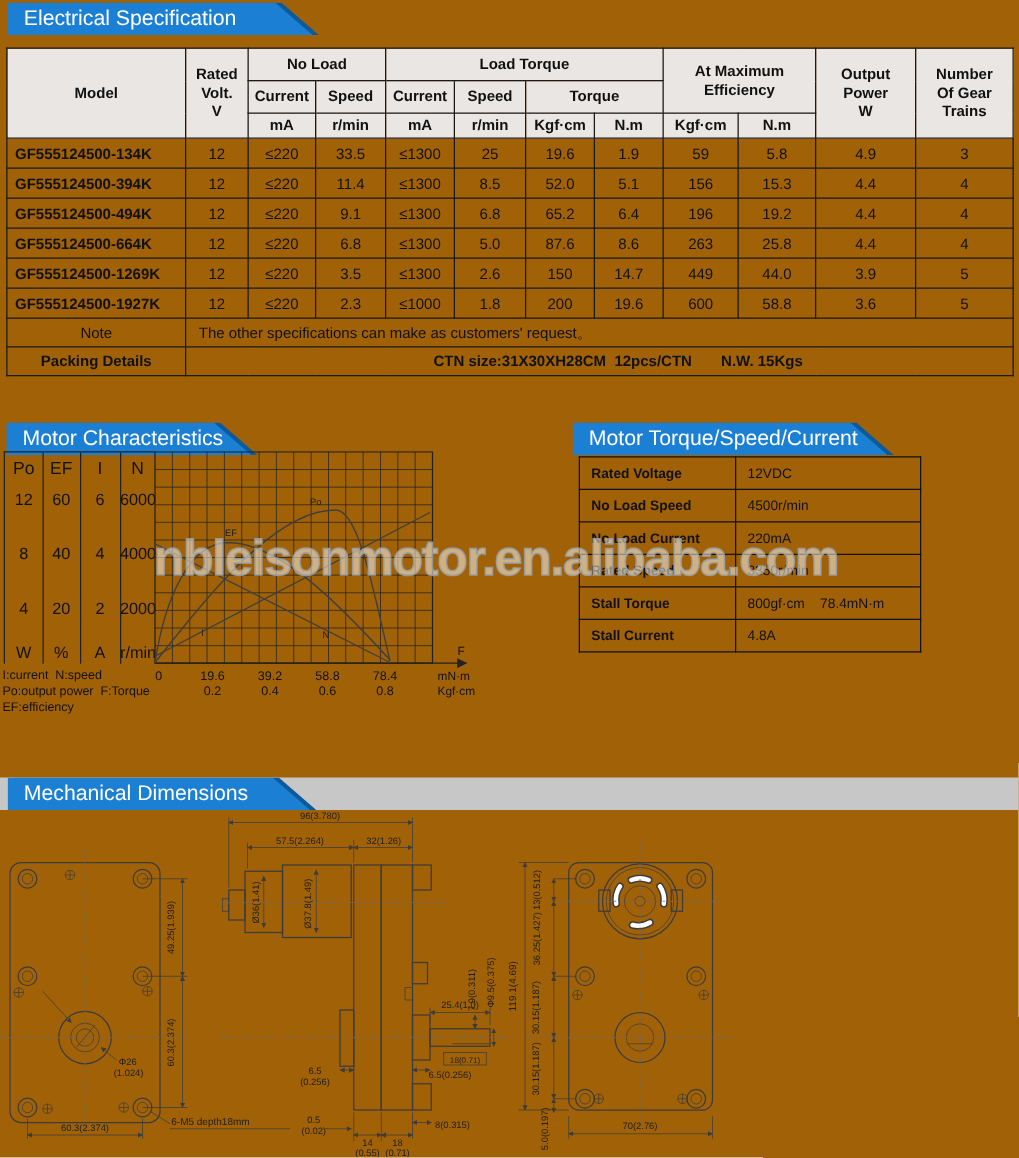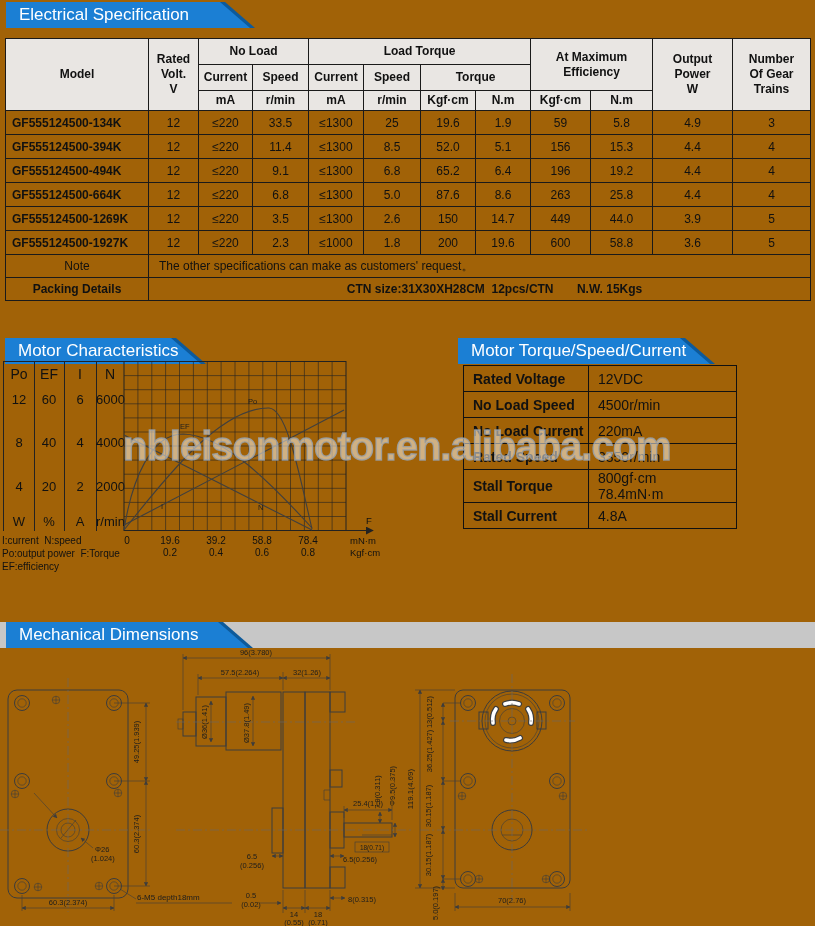--- a/index.html
+++ b/index.html
@@ -33,21 +33,21 @@
   .mrow span{display:inline-block;text-align:center;font-size:13px;color:#111;}
   .mrow span:nth-child(1){width:30px}.mrow span:nth-child(2){width:30px}
   .mrow span:nth-child(3){width:32px}.mrow span:nth-child(4){width:28px}
   .mhead span{font-size:14px;}
   #legend{position:absolute;left:2px;top:196px;width:130px;}
   #legend div{font-size:10px;color:#111;line-height:13px;white-space:pre;}
   svg text{font-family:"Liberation Sans",sans-serif;}
 
   
   table.tt{position:absolute;left:463px;top:27px;width:274px;border-collapse:collapse;table-layout:fixed;border:1.5px solid #111;}
-  table.tt td{border:1px solid #111;font-size:14px;color:#111;height:25px;padding:0 0 0 9px;}
+  table.tt td{border:1px solid #111;font-size:11px;color:#111;height:25px;padding:0 0 0 9px;}
   td.tl{font-weight:bold;width:115px;}
   td.tv{white-space:pre-wrap;}
 
   
   #wmsvg{position:absolute;left:0;top:418px;pointer-events:none;z-index:40;}
   .wm{font-size:40px;font-weight:bold;fill:#fff;fill-opacity:.5;stroke:#98a0a8;stroke-opacity:.85;stroke-width:1.3px;letter-spacing:-1px;}
 
   
   #mech{position:absolute;left:0;top:628px;}
   .ol{fill:none;stroke:#3c3c3c;stroke-width:1;}

